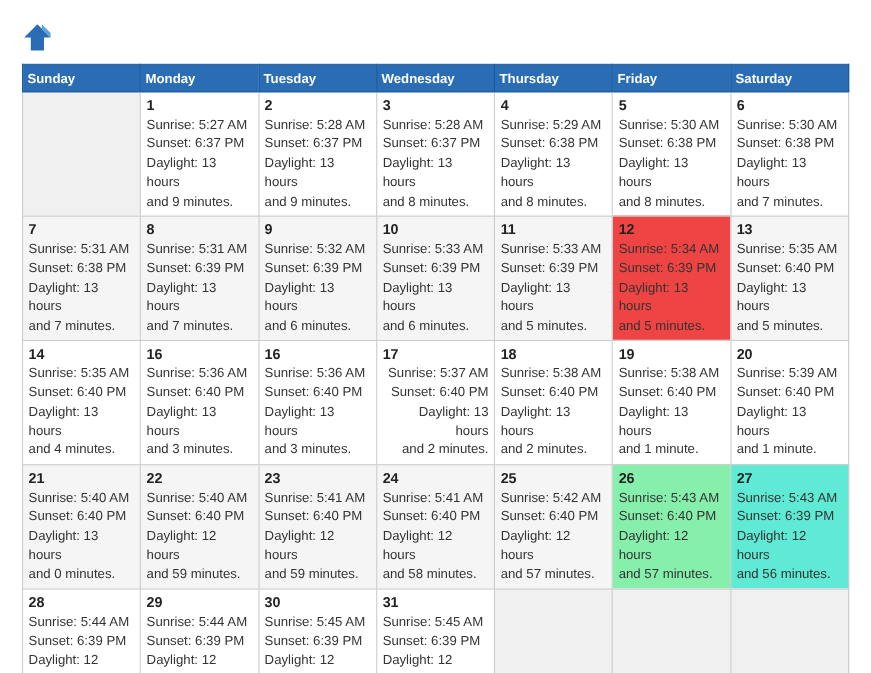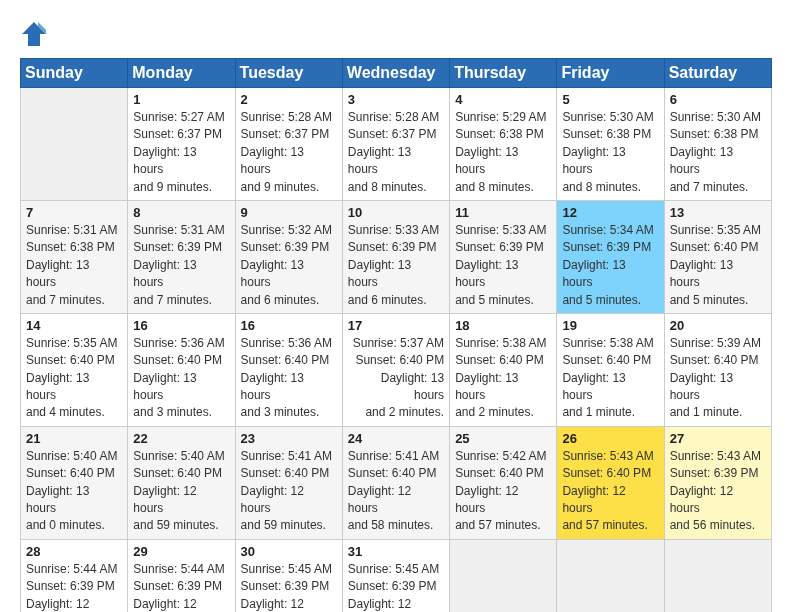--- a/index.html
+++ b/index.html
@@ -60,21 +60,21 @@
       margin-top: 2px;
     }
     .calendar-table {
       width: 100%;
       border-collapse: collapse;
       table-layout: fixed;
     }
     .calendar-table th {
       background-color: #2a6db5;
       color: #fff;
-      font-size: 16px;
+      font-size: 12px;
       font-weight: bold;
       padding: 5px 4px;
       text-align: left;
       border: 1px solid #1a5a9a;
     }
     .calendar-table td {
       vertical-align: top;
       border: 1px solid #ccc;
       padding: 4px 5px;
       font-size: 9.5px;
@@ -209,21 +209,21 @@
 Daylight: 13 hours
 and 6 minutes.</div>
           </td>
           <td style="background: rgb(245, 245, 245); margin-left: 20px;">
             <span class="day-number">11</span>
             <div class="day-info" style="white-space: pre-line;">Sunrise: 5:33 AM
 Sunset: 6:39 PM
 Daylight: 13 hours
 and 5 minutes.</div>
           </td>
-          <td style="background: #7dd3fc;">
+          <td style="background: #ef4444;">
             <span class="day-number">12</span>
             <div class="day-info" style="white-space: pre-line;">Sunrise: 5:34 AM
 Sunset: 6:39 PM
 Daylight: 13 hours
 and 5 minutes.</div>
           </td>
           <td style="background: rgb(245, 245, 245);">
             <span class="day-number">13</span>
             <div class="day-info" style="white-space: pre-line;">Sunrise: 5:35 AM
 Sunset: 6:40 PM
@@ -311,28 +311,28 @@
 Daylight: 12 hours
 and 58 minutes.</div>
           </td>
           <td style="background: rgb(245, 245, 245);">
             <span class="day-number">25</span>
             <div class="day-info" style="white-space: pre-line;">Sunrise: 5:42 AM
 Sunset: 6:40 PM
 Daylight: 12 hours
 and 57 minutes.</div>
           </td>
-          <td style="background: #fde047;">
+          <td style="background: #86efac;">
             <span class="day-number">26</span>
             <div class="day-info" style="white-space: pre-line;">Sunrise: 5:43 AM
 Sunset: 6:40 PM
 Daylight: 12 hours
 and 57 minutes.</div>
           </td>
-          <td style="background: #fef9c3;">
+          <td style="background: #5eead4;">
             <span class="day-number">27</span>
             <div class="day-info" style="white-space: pre-line;">Sunrise: 5:43 AM
 Sunset: 6:39 PM
 Daylight: 12 hours
 and 56 minutes.</div>
           </td>
         </tr>
         <tr>
           <td>
             <span class="day-number">28</span>

